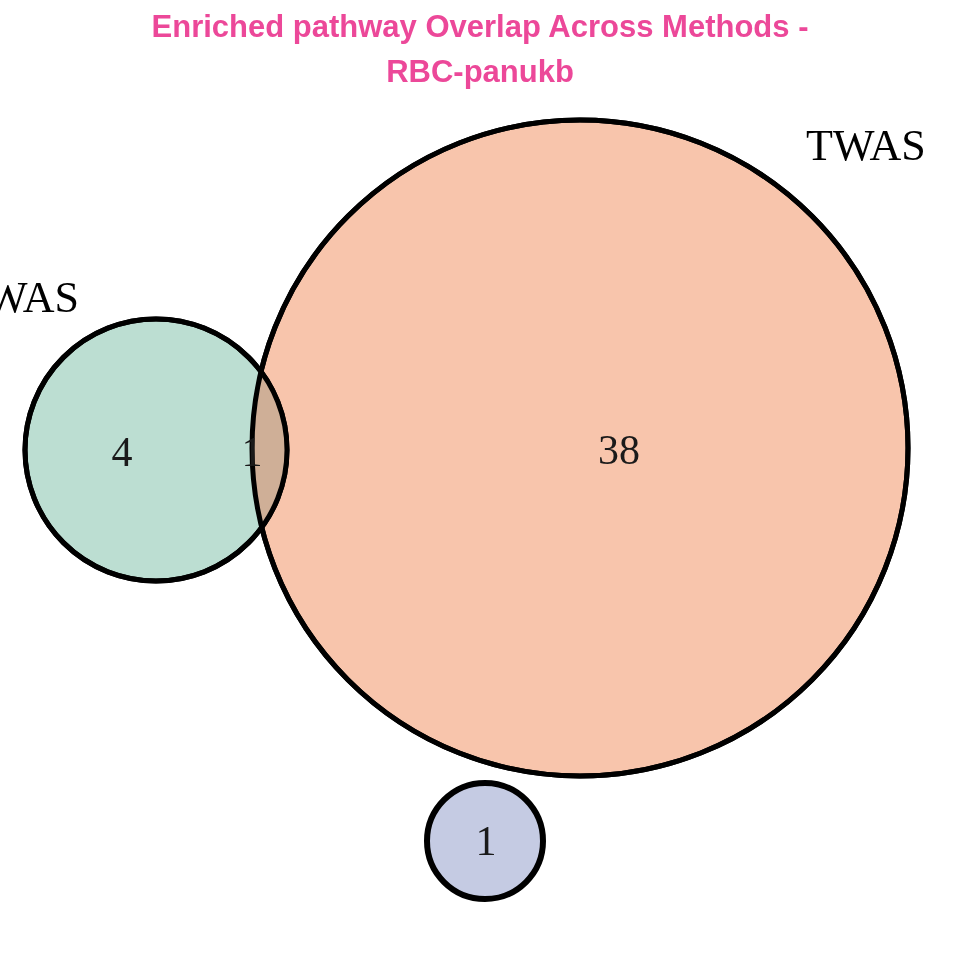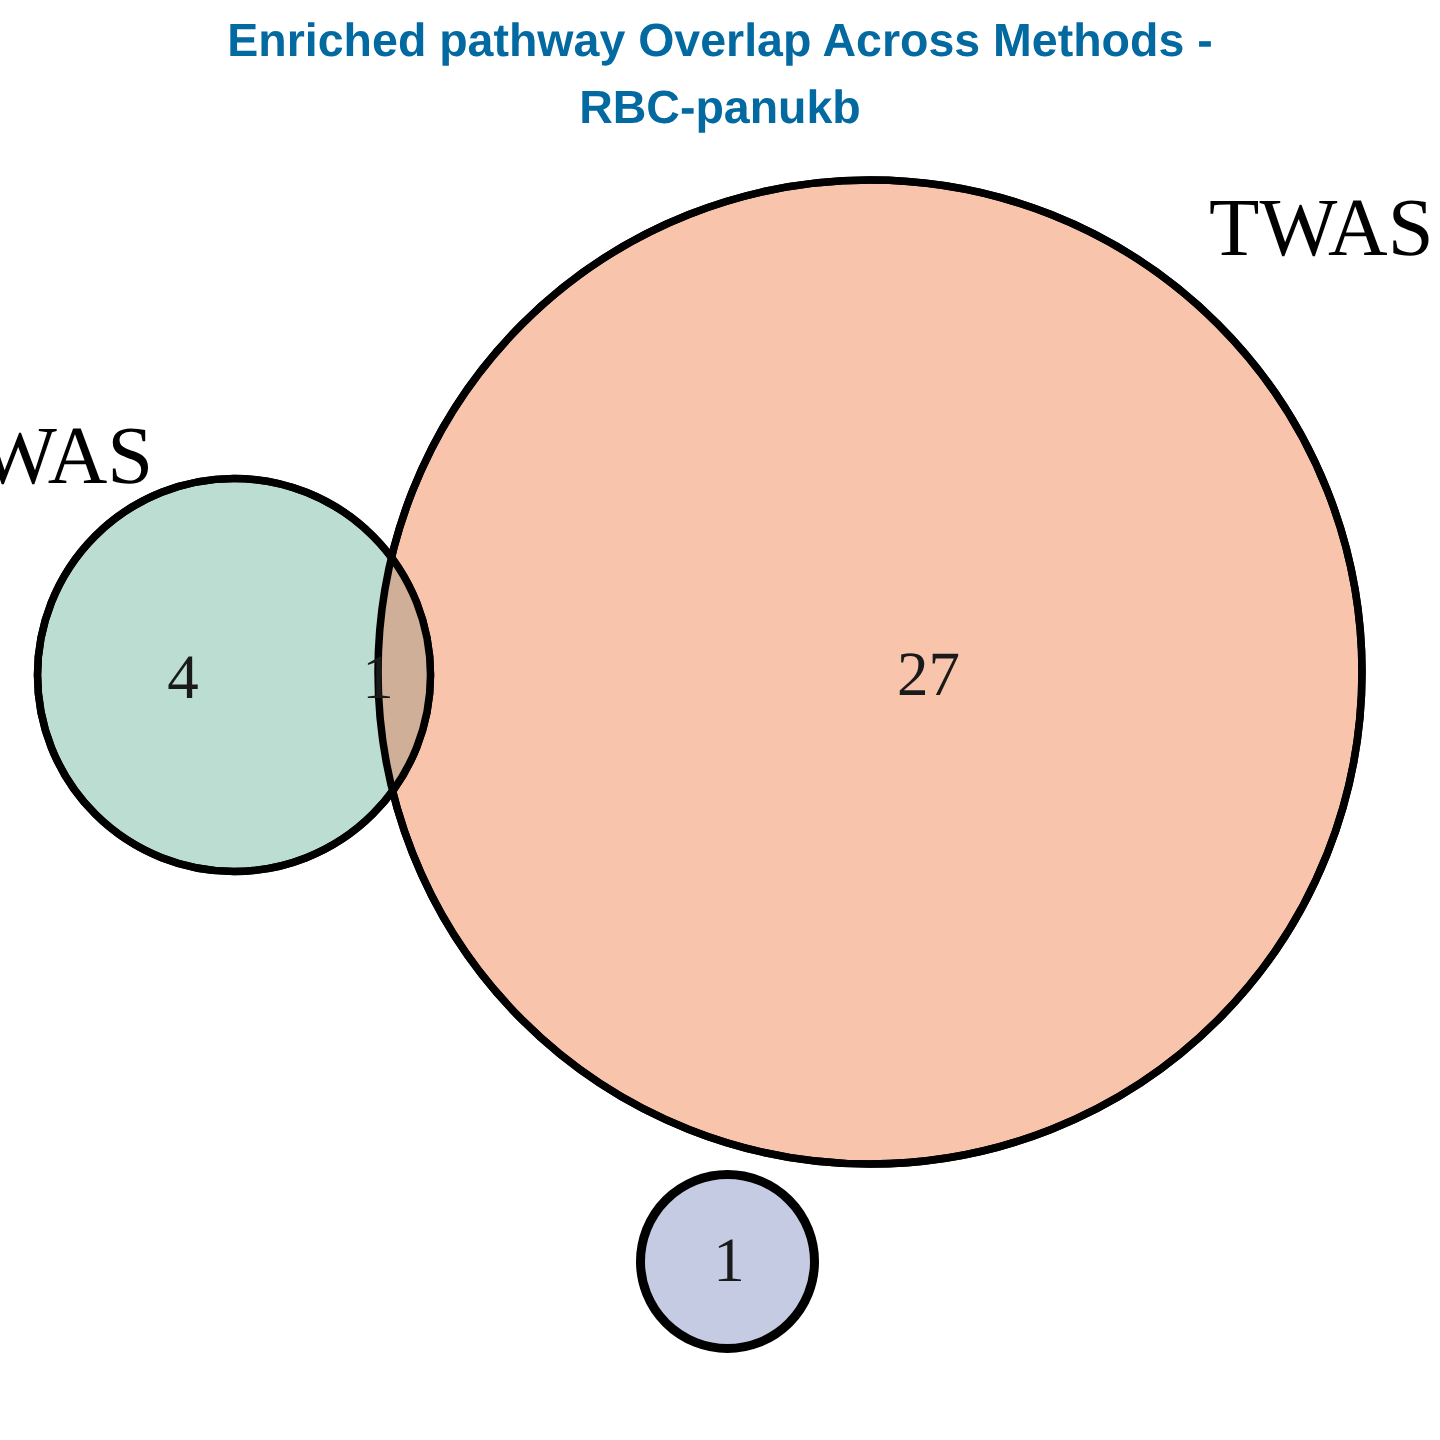--- a/index.html
+++ b/index.html
@@ -18,35 +18,35 @@
   #title {
     position: absolute;
     left: 0;
     top: 4px;
     width: 960px;
     text-align: center;
     font-family: "Liberation Sans", "DejaVu Sans", sans-serif;
     font-weight: bold;
     font-size: 31px;
     line-height: 45px;
-    color: #0369a1;
+    color: #ec4899;
     letter-spacing: 0px;
     white-space: pre-line;
   }
   #venn {
     position: absolute;
     left: 0;
     top: 0;
     width: 960px;
     height: 960px;
   }
   .set-label {
     position: absolute;
     font-family: "Liberation Serif", "DejaVu Serif", serif;
-    font-size: 55px;
+    font-size: 44px;
     color: #000000;
     white-space: nowrap;
   }
   .count-label {
     position: absolute;
     font-family: "Liberation Serif", "DejaVu Serif", serif;
     font-size: 42px;
     color: #1a1a1a;
     white-space: nowrap;
     transform: translate(-50%, -50%);
@@ -100,17 +100,17 @@
 
   <div class="set-label" id="label-gwas">WAS</div>
 
   <div class="set-label" id="label-twas">TWAS</div>
 
 
   <div class="count-label" id="count-green">4</div>
 
   <div class="count-label" id="count-lens">1</div>
 
-  <div class="count-label" id="count-peach">27</div>
+  <div class="count-label" id="count-peach">38</div>
 
   <div class="count-label" id="count-coloc">1</div>
 
 </div>
 
 </body></html>

